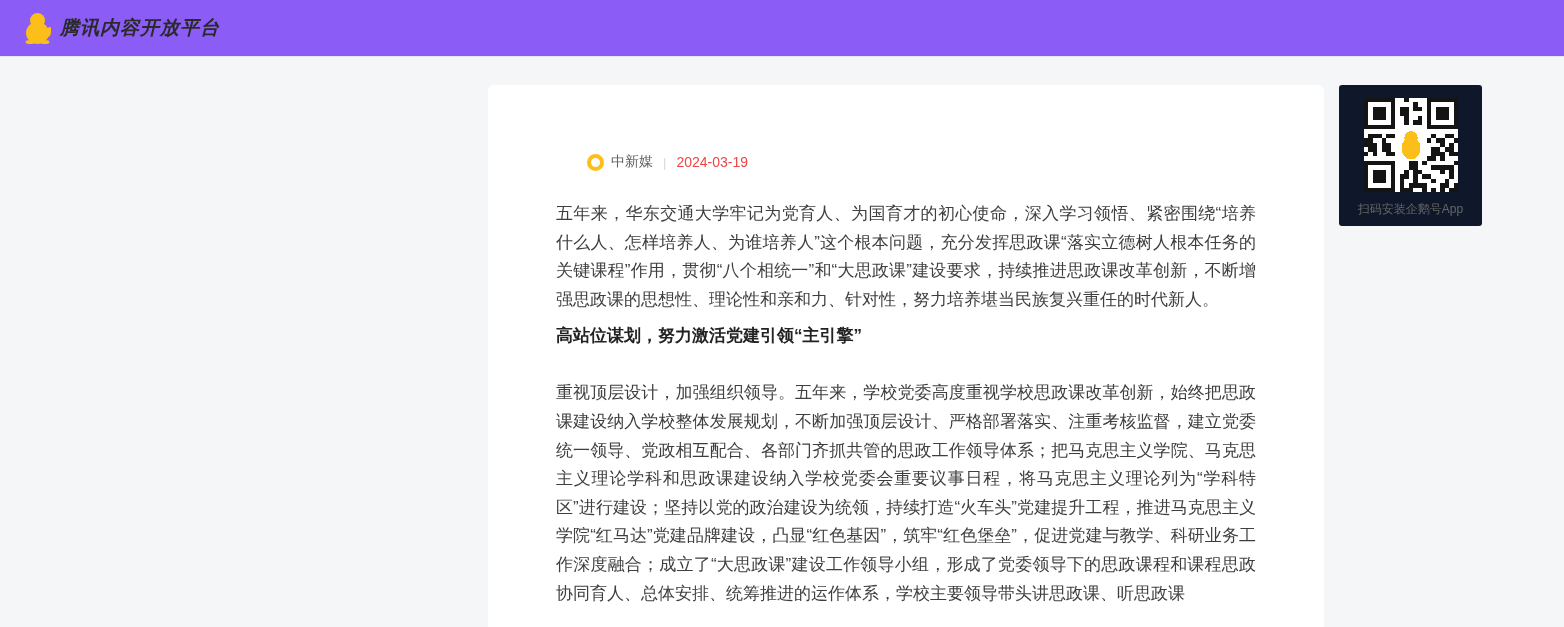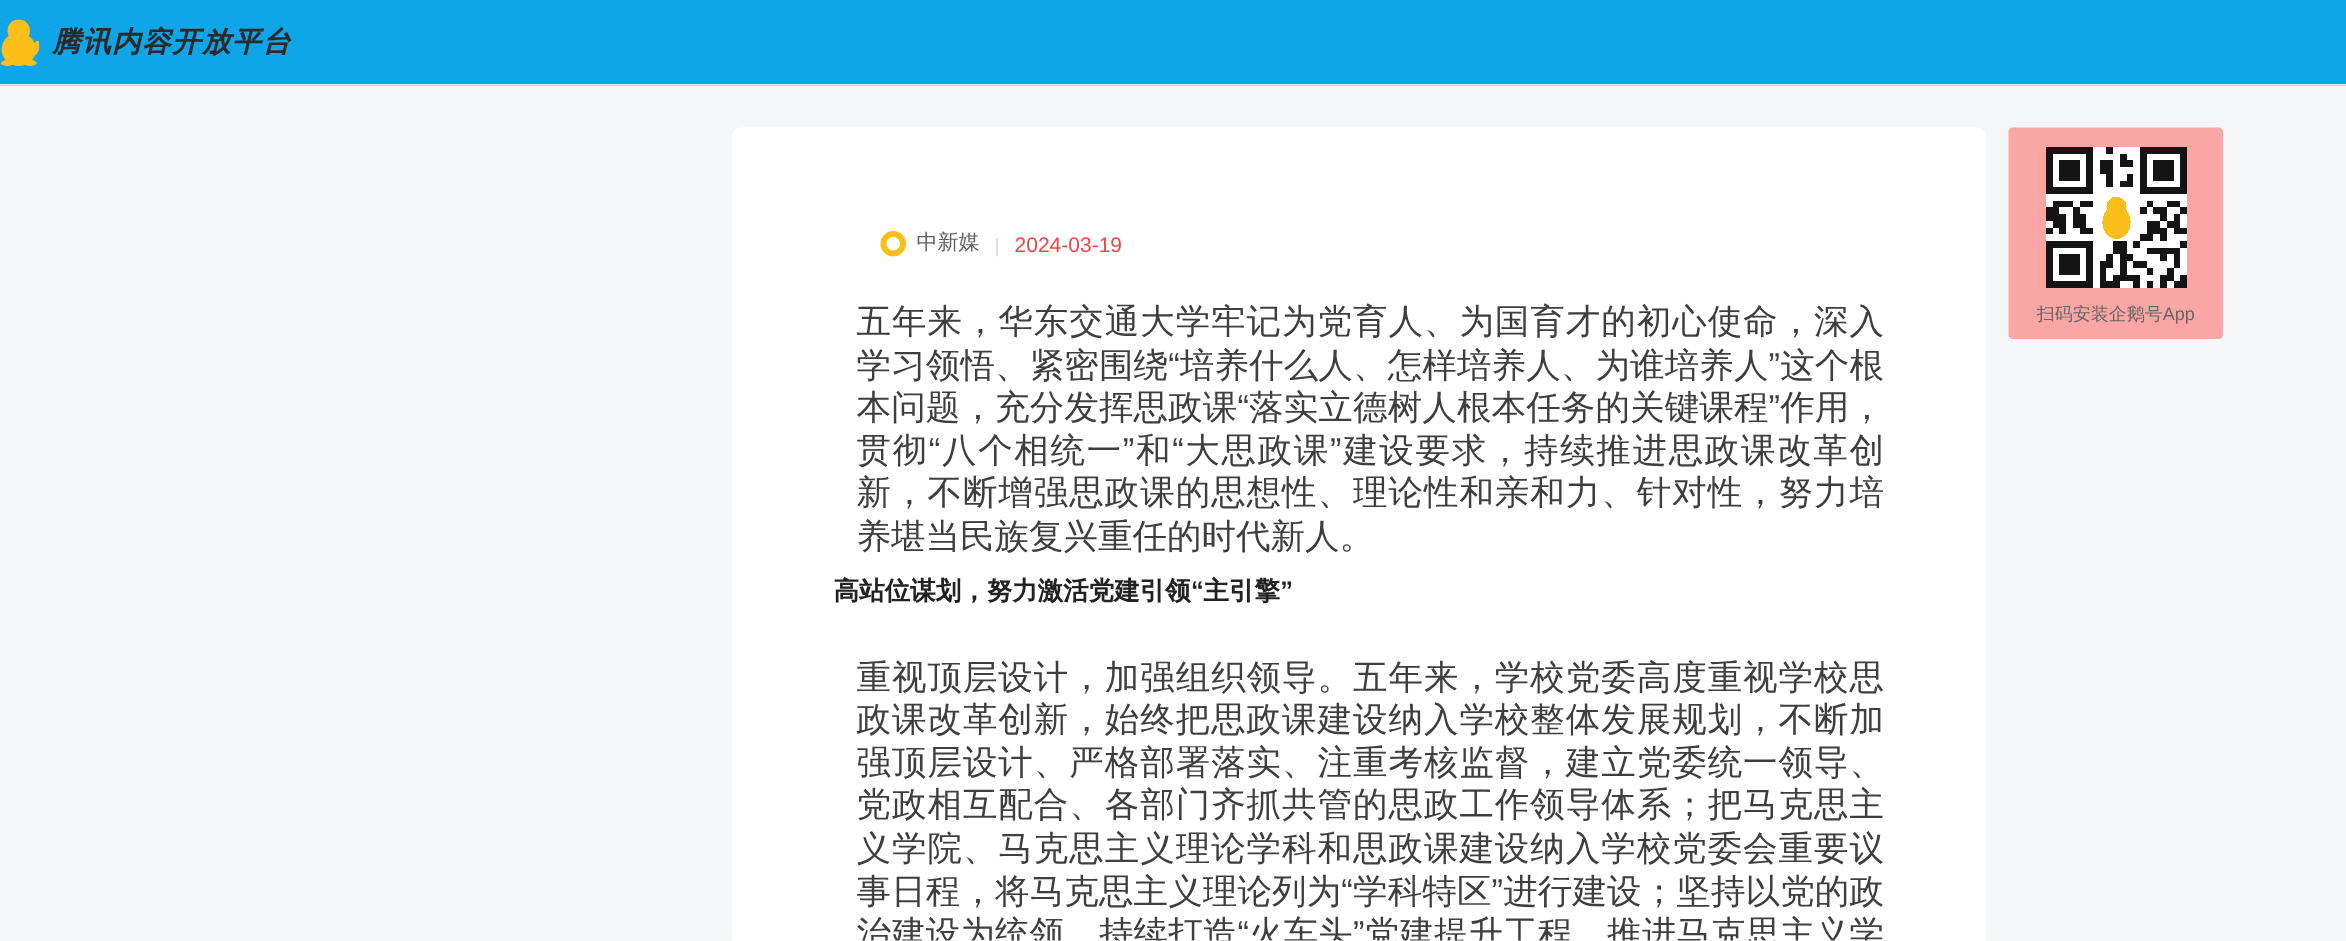--- a/index.html
+++ b/index.html
@@ -5,23 +5,24 @@
   * { margin: 0; padding: 0; box-sizing: border-box; }
   html, body {
     width: 1564px; height: 627px;
     overflow: hidden;
     background: #f5f6f7;
     font-family: "Liberation Sans", "DejaVu Sans", sans-serif;
   }
   
   .header {
     width: 100%; height: 57px;
-    background: #0ea5e9;
+    background: #8b5cf6;
     border-bottom: 1px solid #e9e9e9;
     display: flex; align-items: center;
+    padding-left: 25px;
   }
   .brand {
     display: flex; align-items: center;
     text-decoration: none; cursor: pointer;
   }
   .brand svg { display: block; }
   .brand-text {
     margin-left: 9px;
     font-size: 19px;
     font-weight: 700;
@@ -40,59 +41,58 @@
     padding: 48px 68px 0 68px;
   }
   .article-title {
     font-size: 23px;
     font-weight: 700;
     color: #1f1f1f;
     line-height: 1.3;
   }
   .meta {
     margin-top: 20px;
-    display: flex; align-items: flex-end;
+    display: flex; align-items: center;
     height: 18px;
     padding-left: 31px;
   }
   .avatar {
     width: 17px; height: 17px;
     border-radius: 50%;
     border: 4px solid var(--brand, #fcbe19);
     background: #ffffff;
   }
   .author {
     margin-left: 7px;
     font-size: 14px;
     color: #5f5f5f;
     cursor: pointer;
   }
   .sep { margin: 0 10px; font-size: 13px; color: #d9d9d9; }
   .date { font-size: 14px; color: #ef4444; }
   .body-p {
     margin-top: 29px;
-    font-size: 23px;
+    font-size: 17px;
     line-height: 28.6px;
     color: #3e3e3e;
     text-align: justify;
-    margin-left: 15px;
   }
   .section-h {
     margin-top: 8px;
     font-size: 17px;
     font-weight: 700;
     color: #222222;
     line-height: 28px;
   }
   
   .qr-card {
     position: absolute;
     left: 1339px; top: 28px;
     width: 143px; height: 141px;
-    background: #fca5a5;
+    background: #0f172a;
     border-radius: 3px;
     text-align: center;
   }
   .qr-card svg.qr {
     display: block;
     width: 94px; height: 94px;
     margin: 13px auto 0 auto;
   }
   .qr-caption {
     margin-top: 9px;

